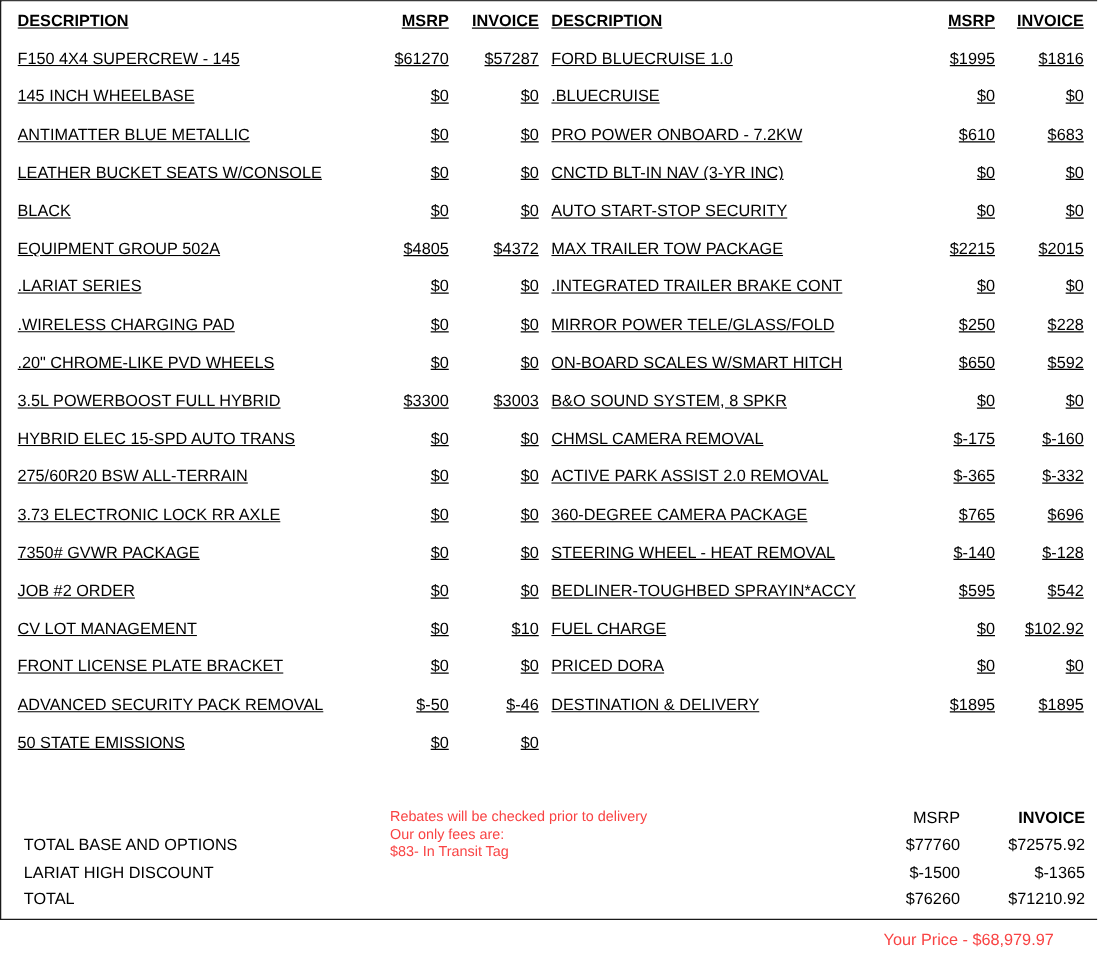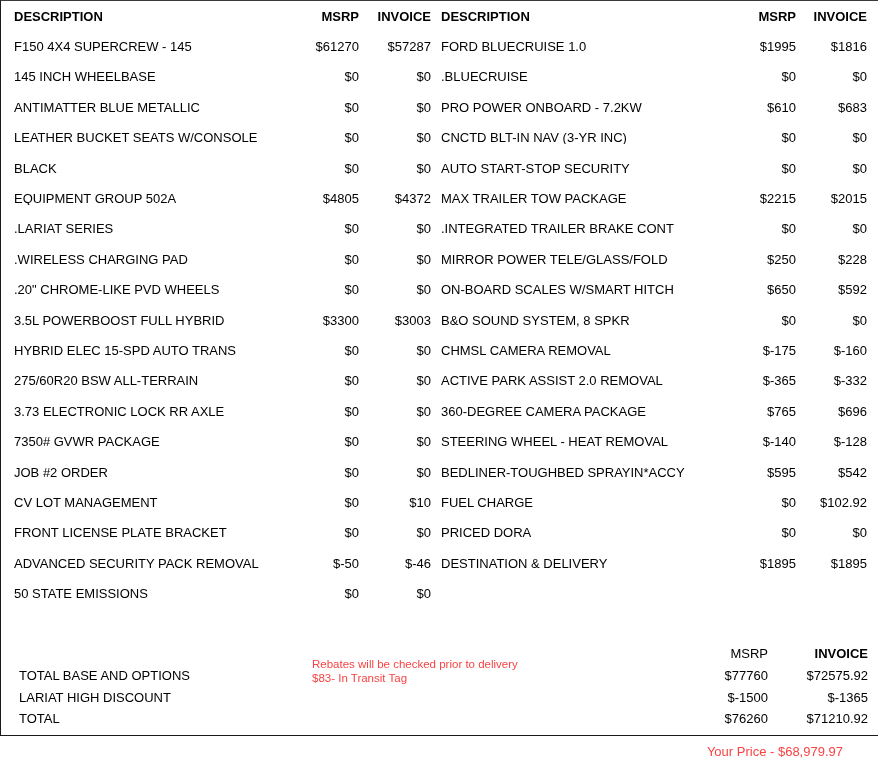--- a/index.html
+++ b/index.html
@@ -27,20 +27,21 @@
     background: #ffffff;
   }
   .half {
     position: absolute;
     top: 0;
     display: grid;
     grid-auto-rows: 30.4px;
     align-items: center;
     font-size: 13px;
     line-height: 1;
+    text-decoration: underline;
   }
   .half.left  { left: 13px;  width: 417px; grid-template-columns: 275px 70px 72px; }
   .half.right { left: 440px; width: 426px; grid-template-columns: 280px 75px 71px; }
   .half .hdr { font-weight: bold; }
   .cell-desc { text-align: left; white-space: nowrap; overflow: hidden; }
   .cell-num  { text-align: right; white-space: nowrap; }
   .trow { display: contents; }
 
   .totals-grid {
     position: absolute;
@@ -55,21 +56,20 @@
   }
   .totals-grid .bold { font-weight: bold; }
 
   .notes-red {
     position: absolute;
     left: 311px; top: 646px;
     color: #f94343;
     font-size: 11.5px;
     line-height: 14px;
     white-space: nowrap;
-    margin-top: 10px;
   }
   .your-price {
     position: absolute;
     right: 35px; top: 744px;
     color: #f94343;
     font-size: 13px;
     white-space: nowrap;
   }
 </style>
 </head>
@@ -334,20 +334,21 @@
           <div class="cell-desc">TOTAL</div>
           <div class="cell-num">$76260</div>
           <div class="cell-num">$71210.92</div>
         </div>
       </div>
 
     <div class="notes-red">
 
         <div>Rebates will be checked prior to delivery</div>
 
+        <div>Our only fees are:</div>
 
 
         <div>$83- In Transit Tag</div>
       </div>
 
   </div>
 
   <div class="your-price">Your Price - $68,979.97</div>
 
 </div>

